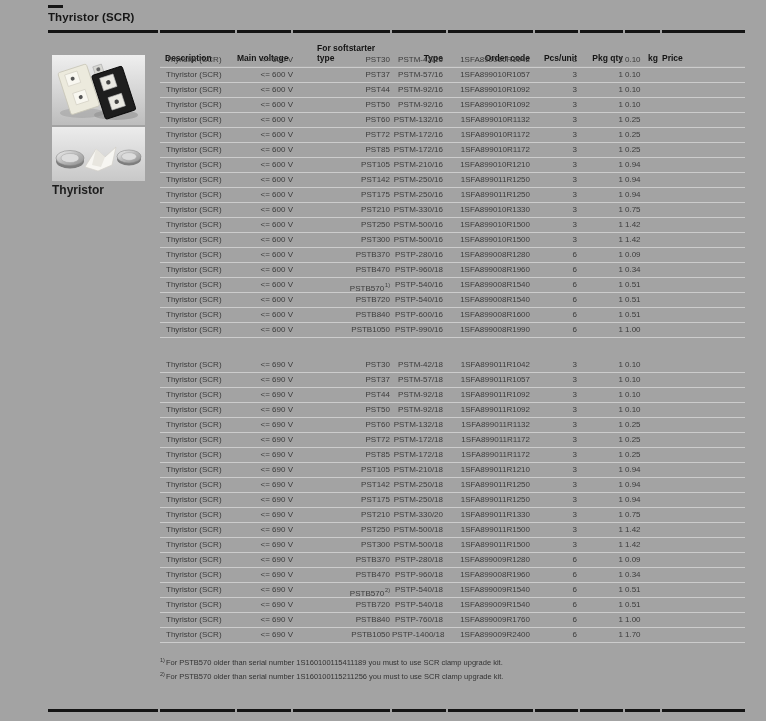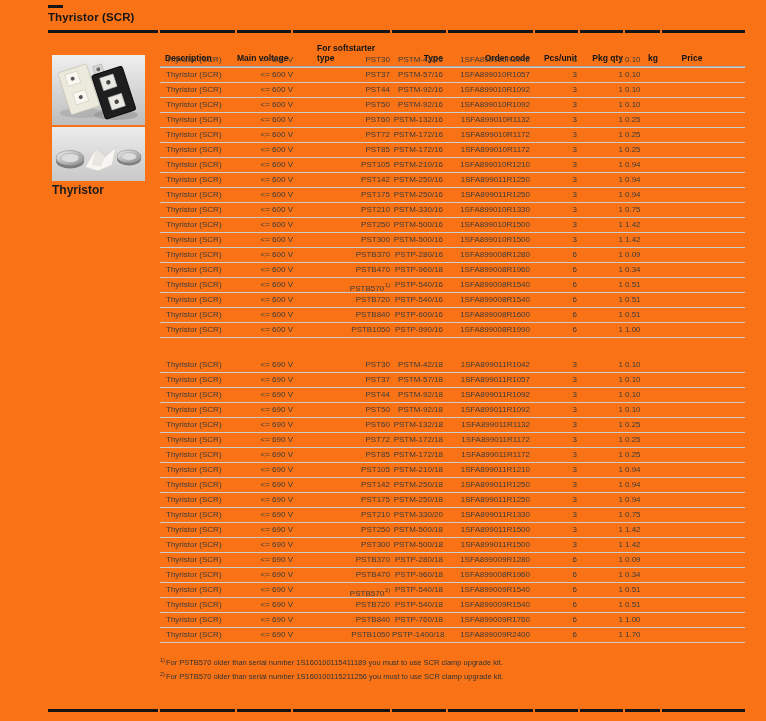--- a/index.html
+++ b/index.html
@@ -1,18 +1,18 @@
 <!DOCTYPE html>
 <html><head>
 <meta charset="utf-8">
 <style>
   * { margin:0; padding:0; box-sizing:border-box; }
   html,body { background:#ffffff; }
   .page {
-    position:relative; width:766px; height:721px; background:#f97316;
+    position:relative; width:766px; height:721px; background:#a3a3a3;
     font-family:"Liberation Sans", sans-serif; overflow:hidden;
   }
   .title-dash { position:absolute; left:48px; top:5px; width:15px; height:3px; background:#161616; }
   .page-title { position:absolute; left:48px; top:11px; font-size:11.5px; font-weight:700; color:#161616; letter-spacing:0.1px; }
 
   .rule { position:absolute; left:48px; width:697px; height:3px; display:flex; }
   .rule span { height:3px; background:#141414; display:block; }
   .rule span.gap2 { margin-right:2px; }
   .top-rule { top:30px; }
   .bottom-rule { top:709px; }
@@ -35,21 +35,21 @@
     align-items:end; padding-bottom:3px;
   }
   .thead .h0 { text-align:left; padding-left:5px; }
   .thead .h1 { text-align:left; }
   .thead .h2 { text-align:left;margin-left:24px; }
   .thead .h3 { text-align:right; padding-right:5px; }
   .thead .h4 { text-align:right; padding-right:5px; }
   .thead .h5 { text-align:right; padding-right:3px; }
   .thead .h6 { text-align:right; padding-right:2px; }
   .thead .h7 { text-align:right; padding-right:4px; }
-  .thead .h8 { text-align:center; padding-right:23px; }
+  .thead .h8 { text-align:left; padding-right:23px; }
 
   .tbody { position:absolute; left:160px; width:585px; }
   .tbody-0 { top:53px; }
   .tbody-1 { top:358px; }
   .tr {
     height:15px; border-bottom:1px solid #cccccc;
     font-size:8px; line-height:14px; color:#3b3b3b;
     white-space:nowrap;
   }
   .tr .c0 { text-align:left; padding-left:6px; }

